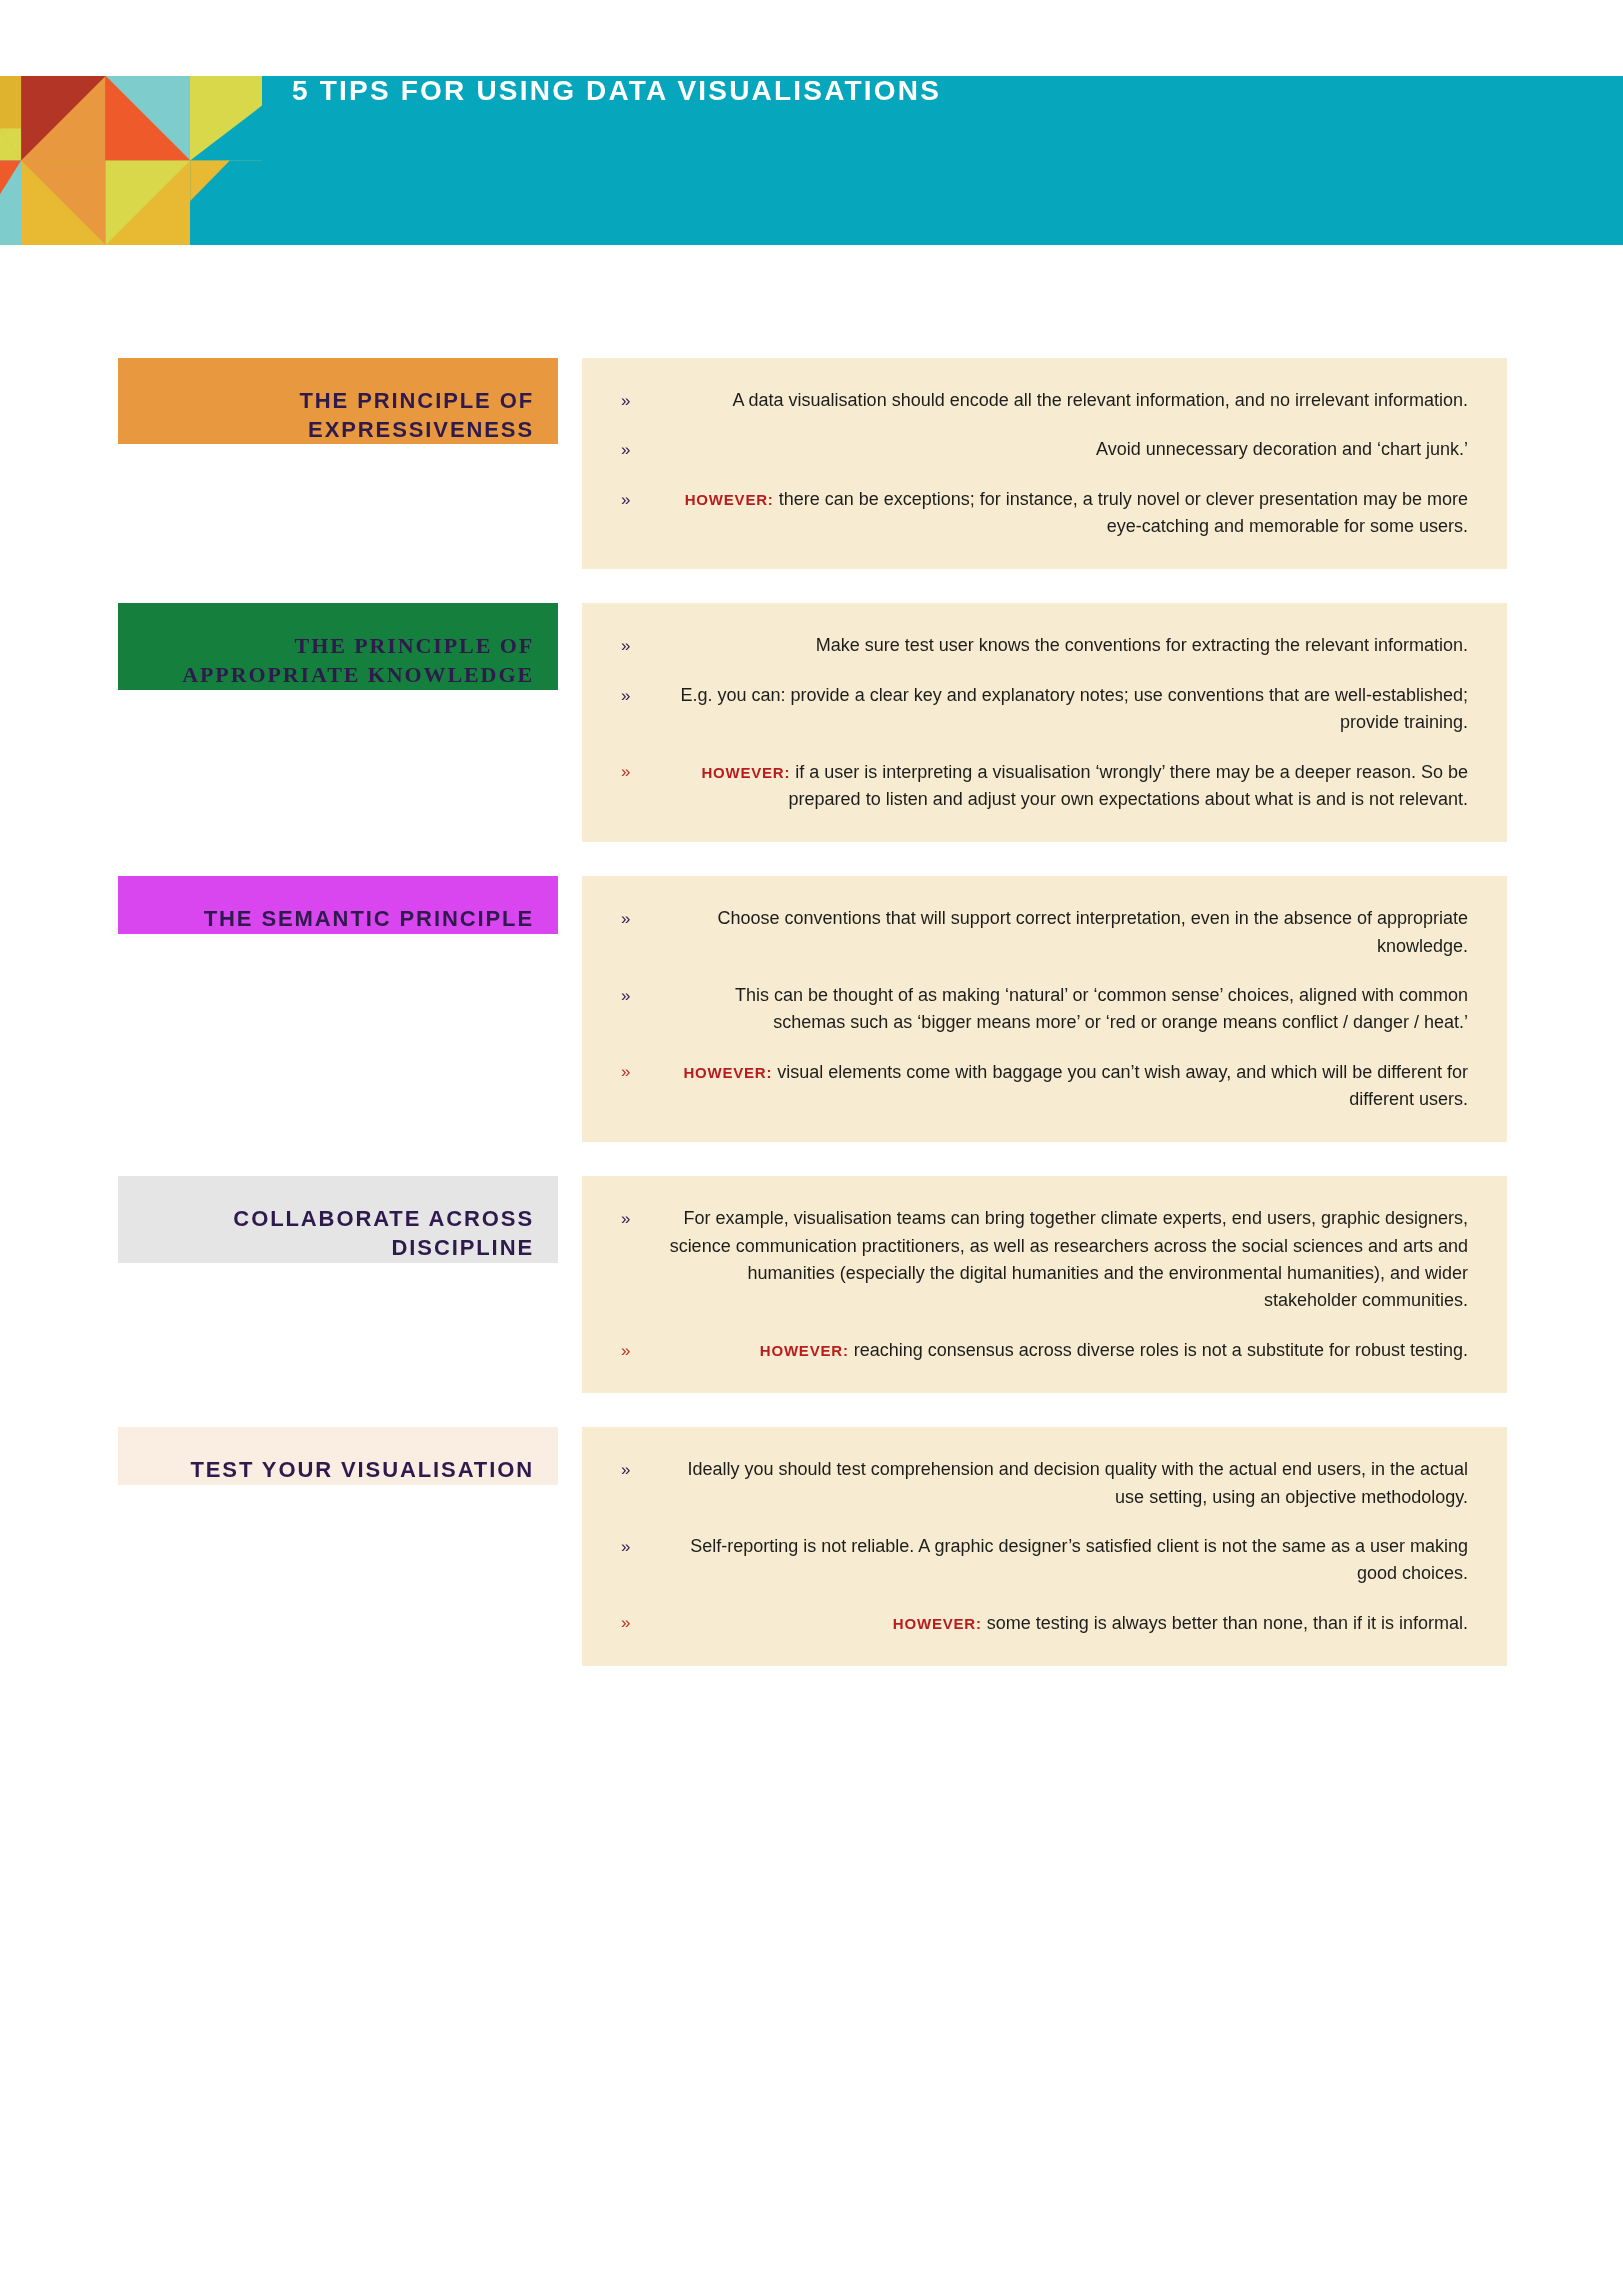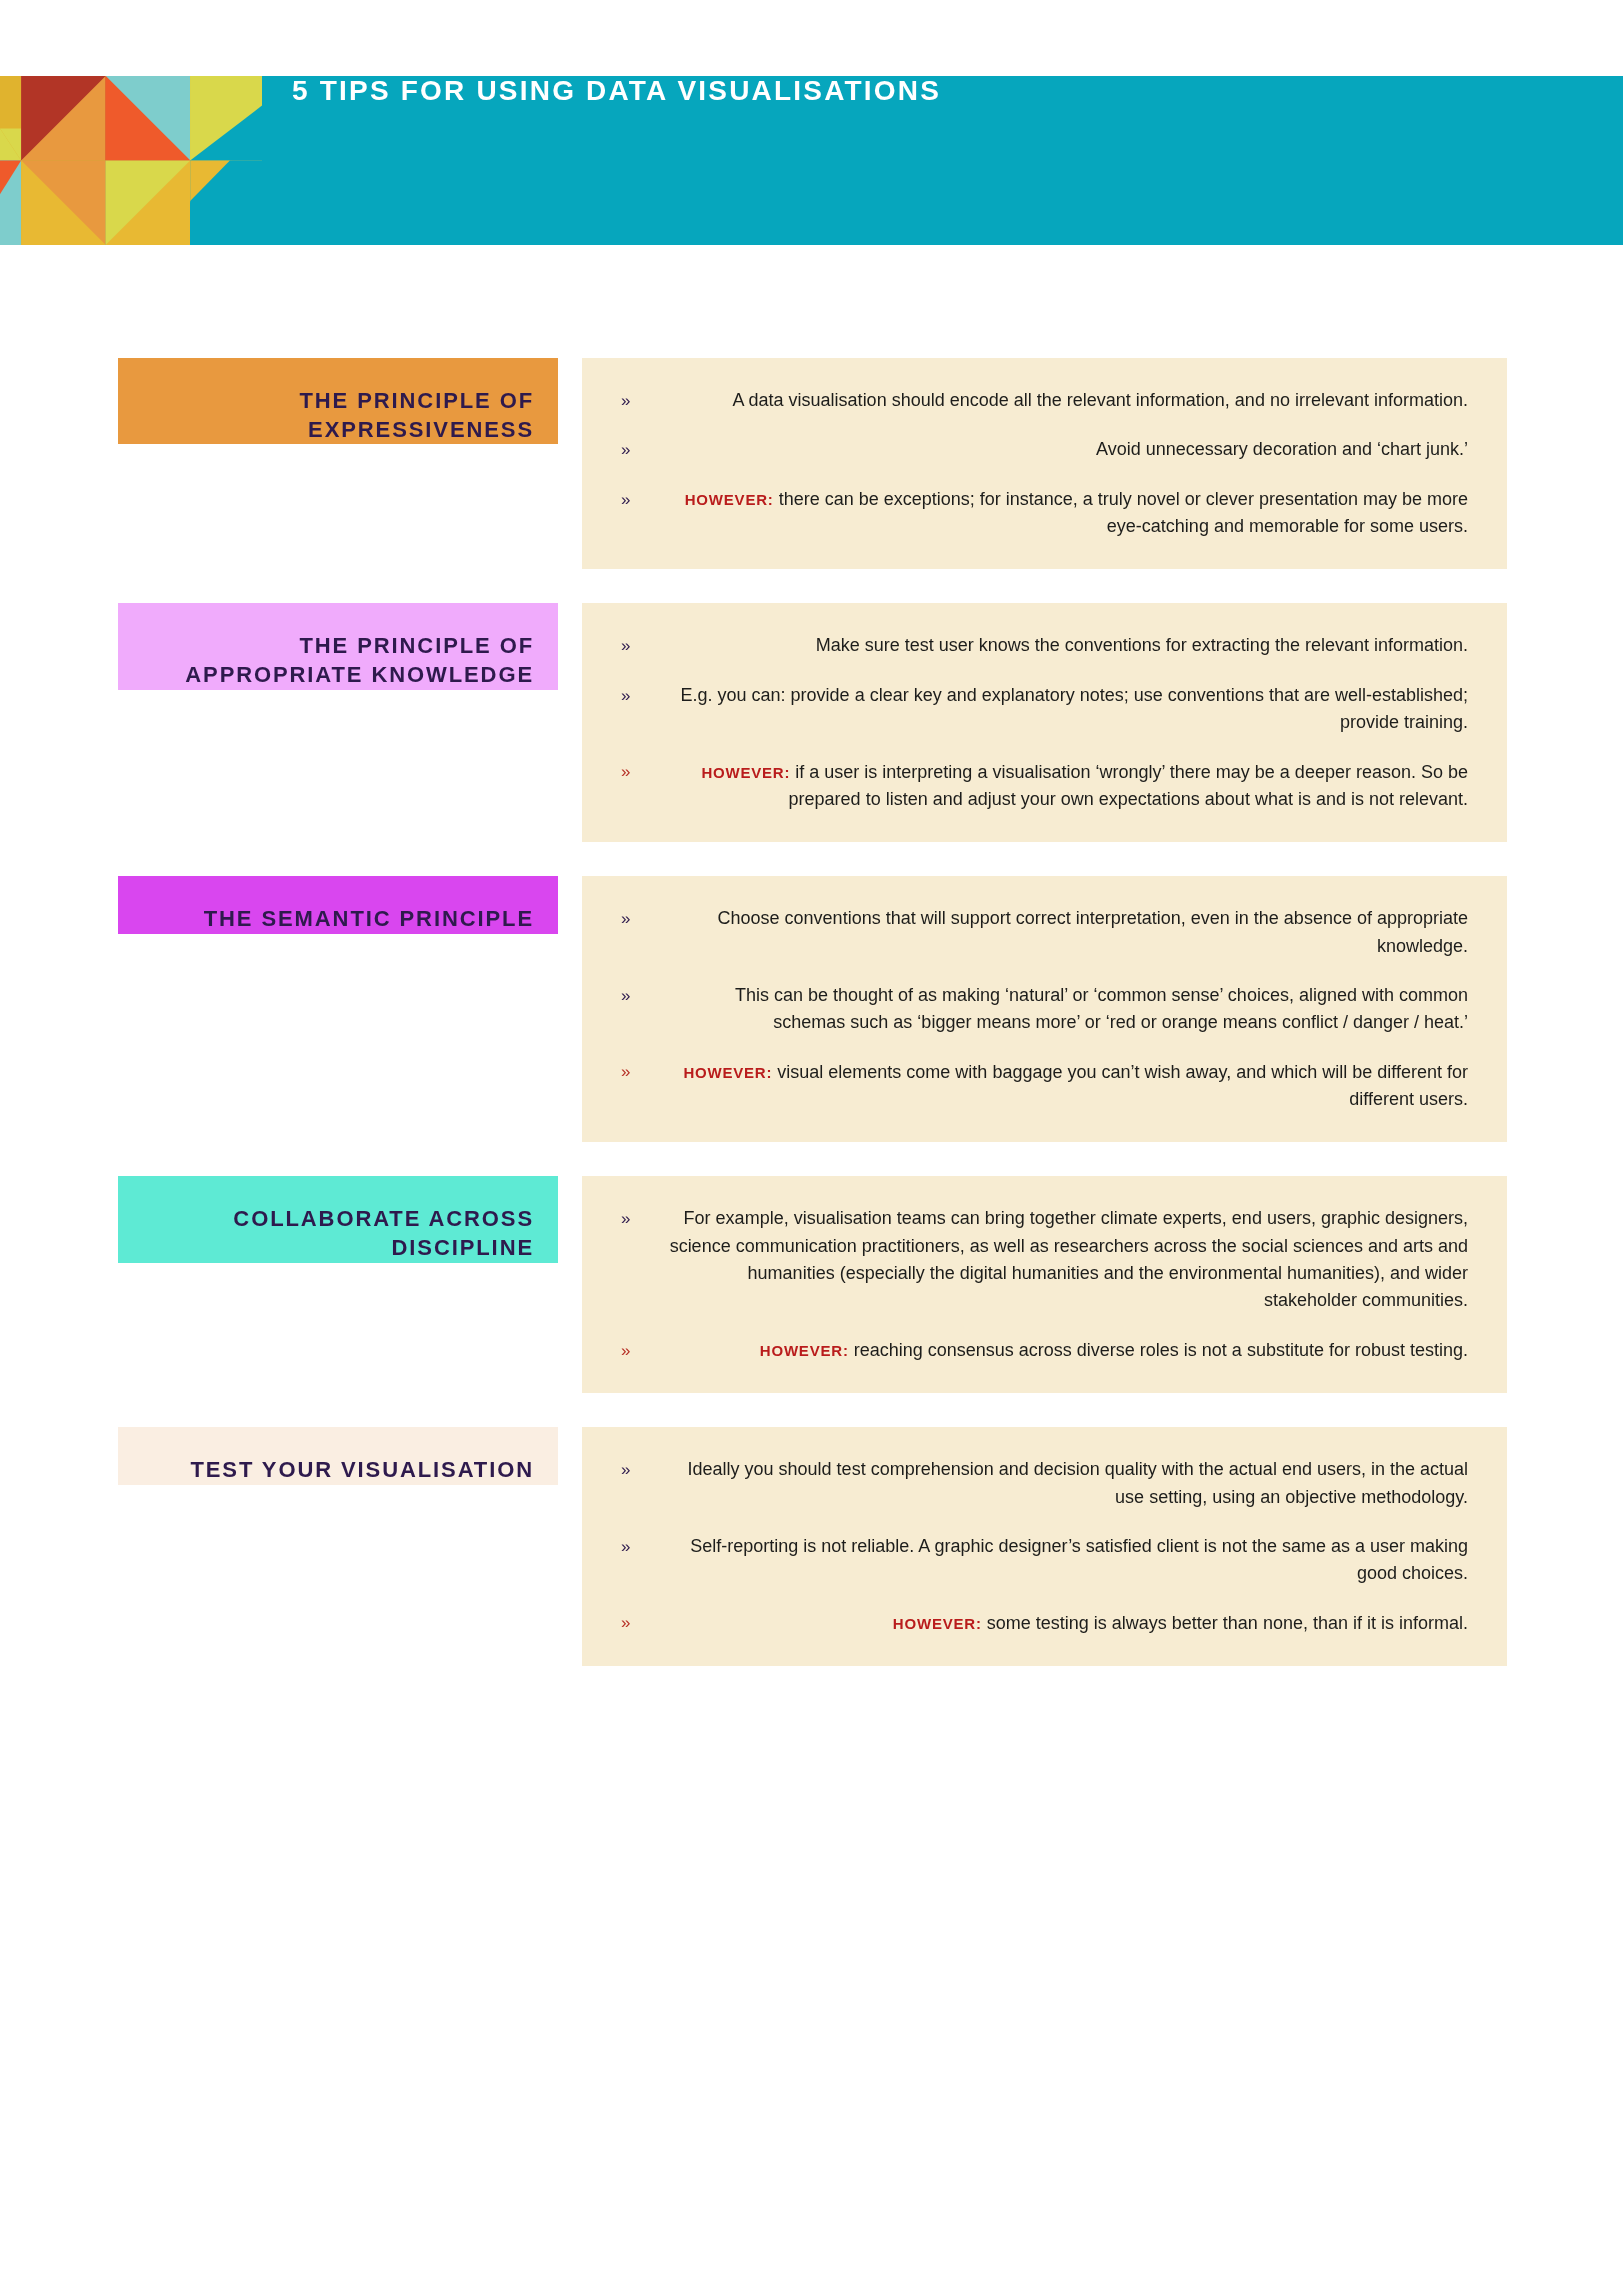--- a/index.html
+++ b/index.html
@@ -128,23 +128,23 @@
 
   .however {
     color: #b91c1c;
     font-weight: 800;
     font-size: 15px;
     letter-spacing: 0.8px;
   }
 
   
   .tint1 { background: #e8993f; }
-  .tint2 { background: #f0abfc; }
+  .tint2 { background: #15803d; font-family: Liberation Serif, serif; }
   .tint3 { background: #d946ef; }
-  .tint4 { background: #5eead4; }
+  .tint4 { background: #e5e5e5; }
   .tint5 { background: #faeee2; }
 </style>
 </head>
 <body>
 
 <div class="header">
   <svg class="pattern" viewBox="0 0 310 200" preserveAspectRatio="none">
 
     <rect x="0" y="0" width="25" height="100" fill="#e0b32e"></rect>
     <polygon points="25,0 25,100 125,100 125,0" fill="#e0b32e"></polygon>

